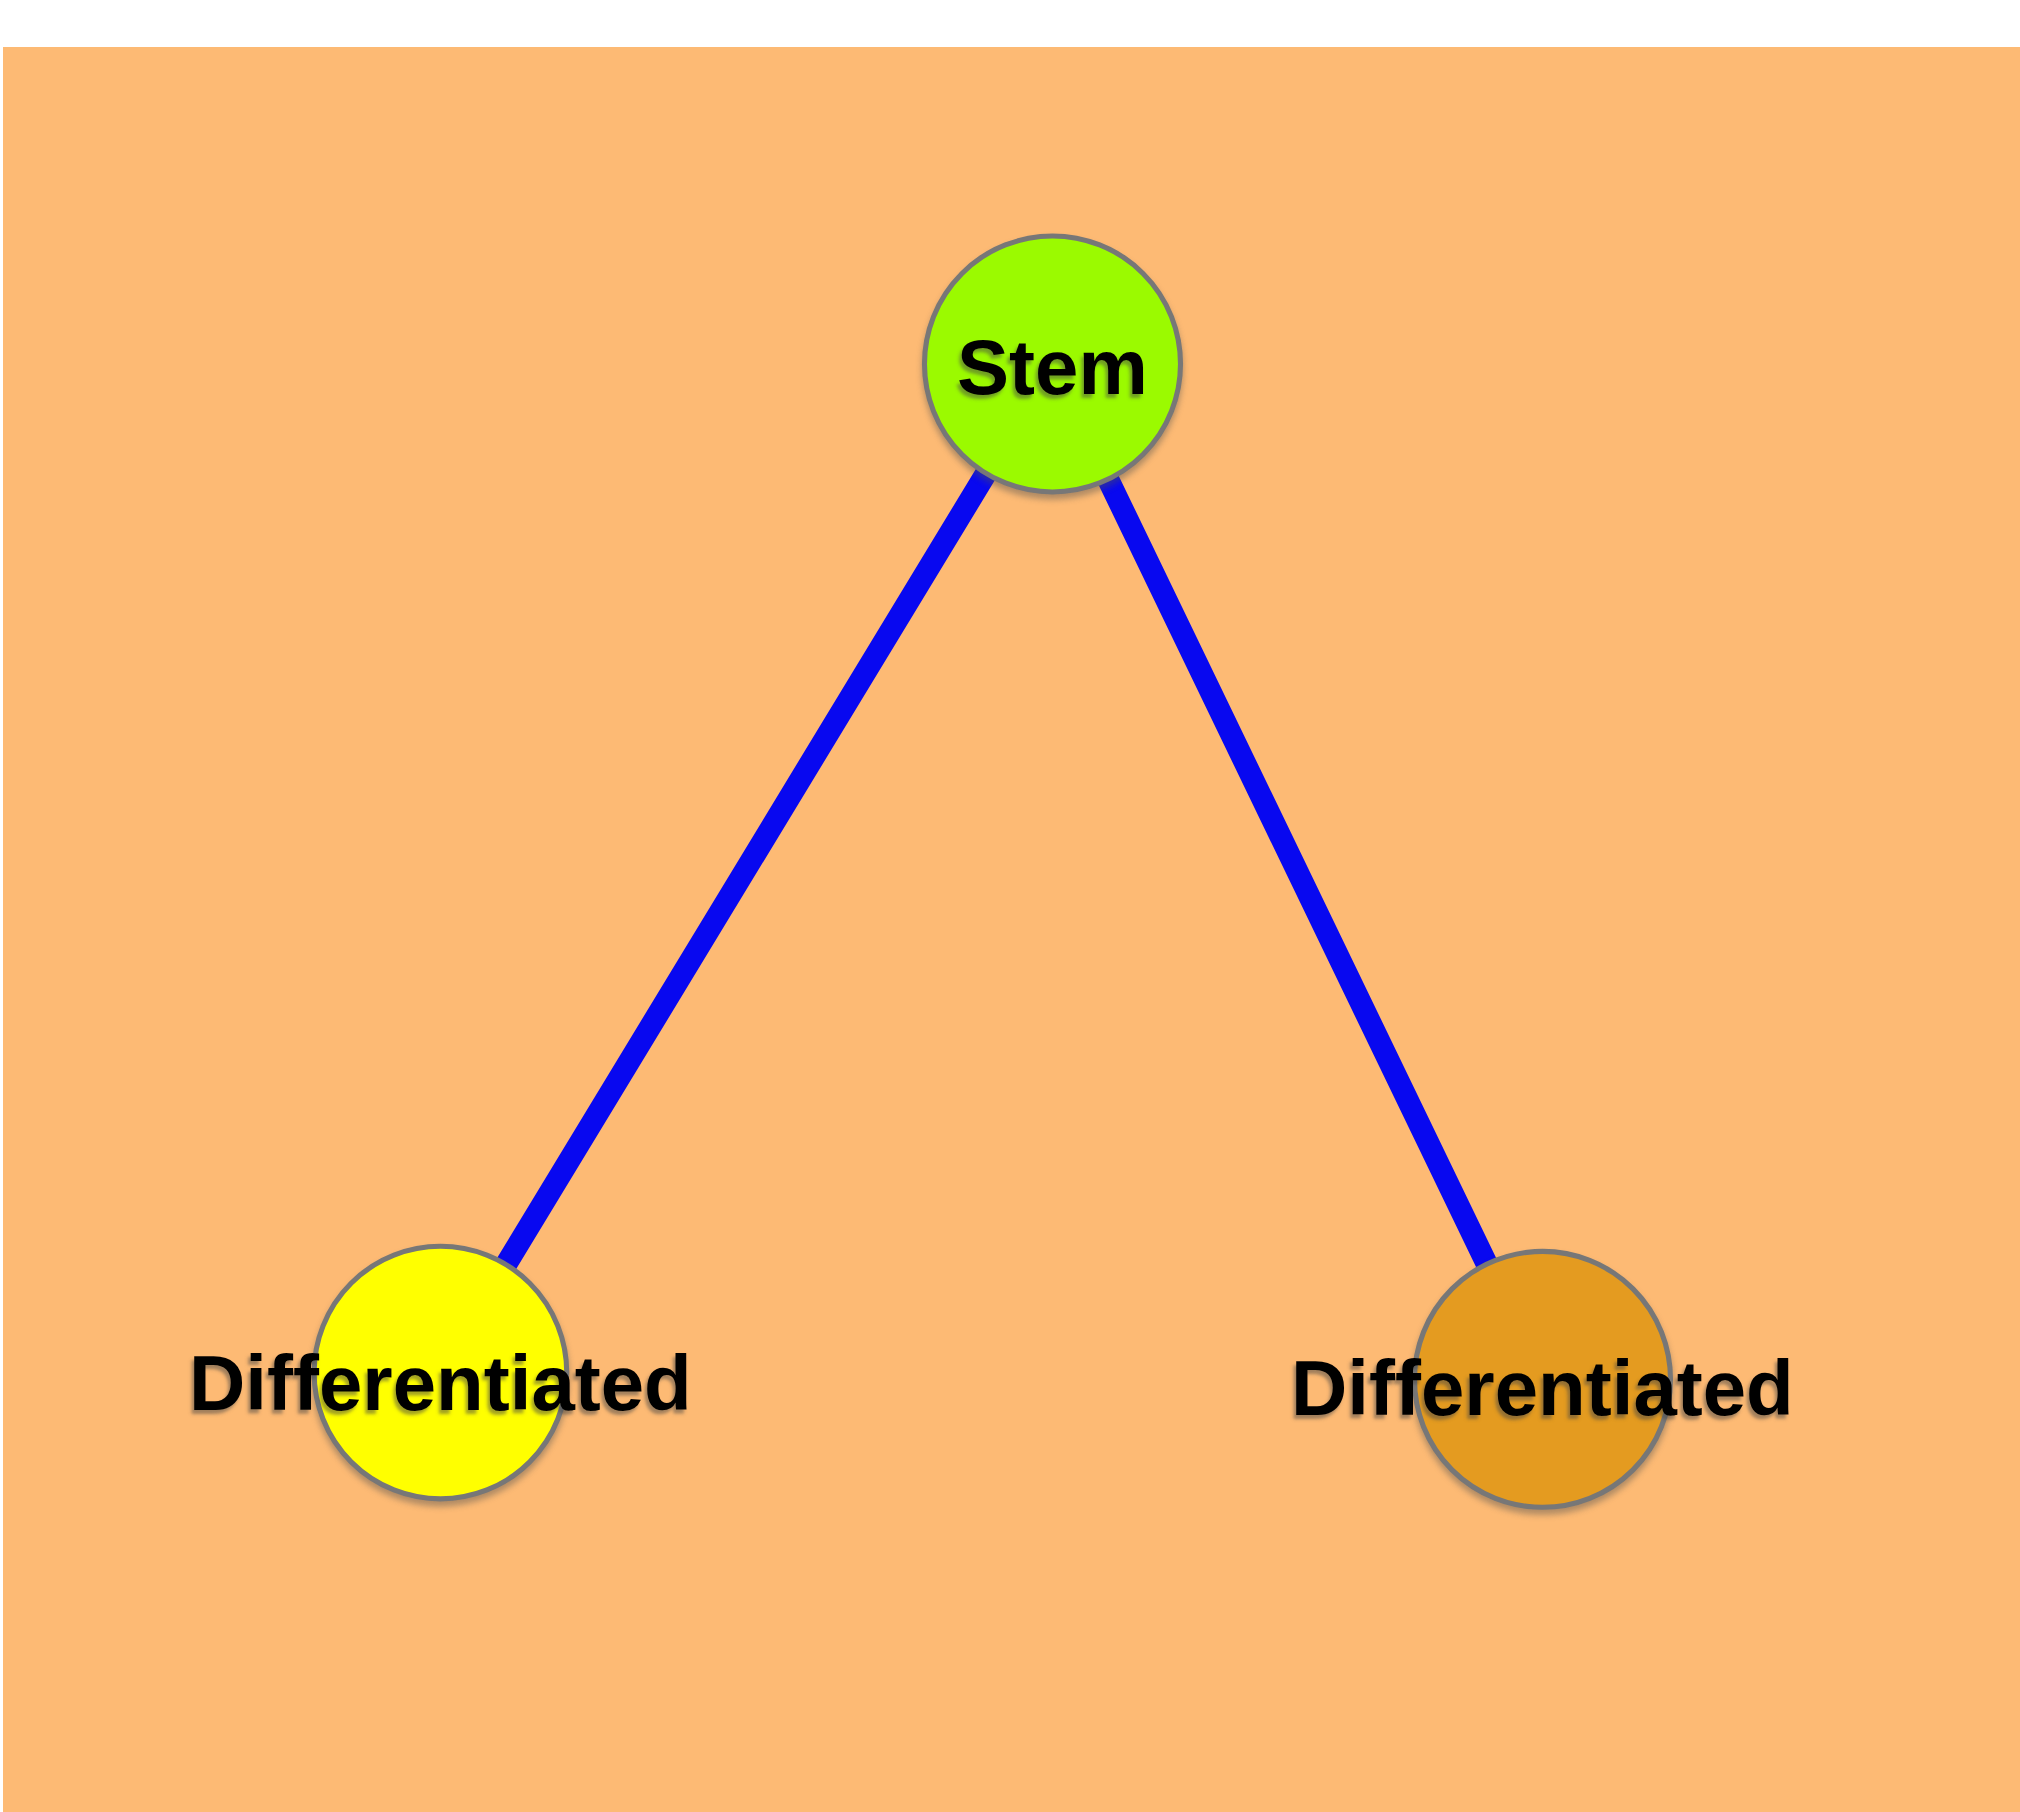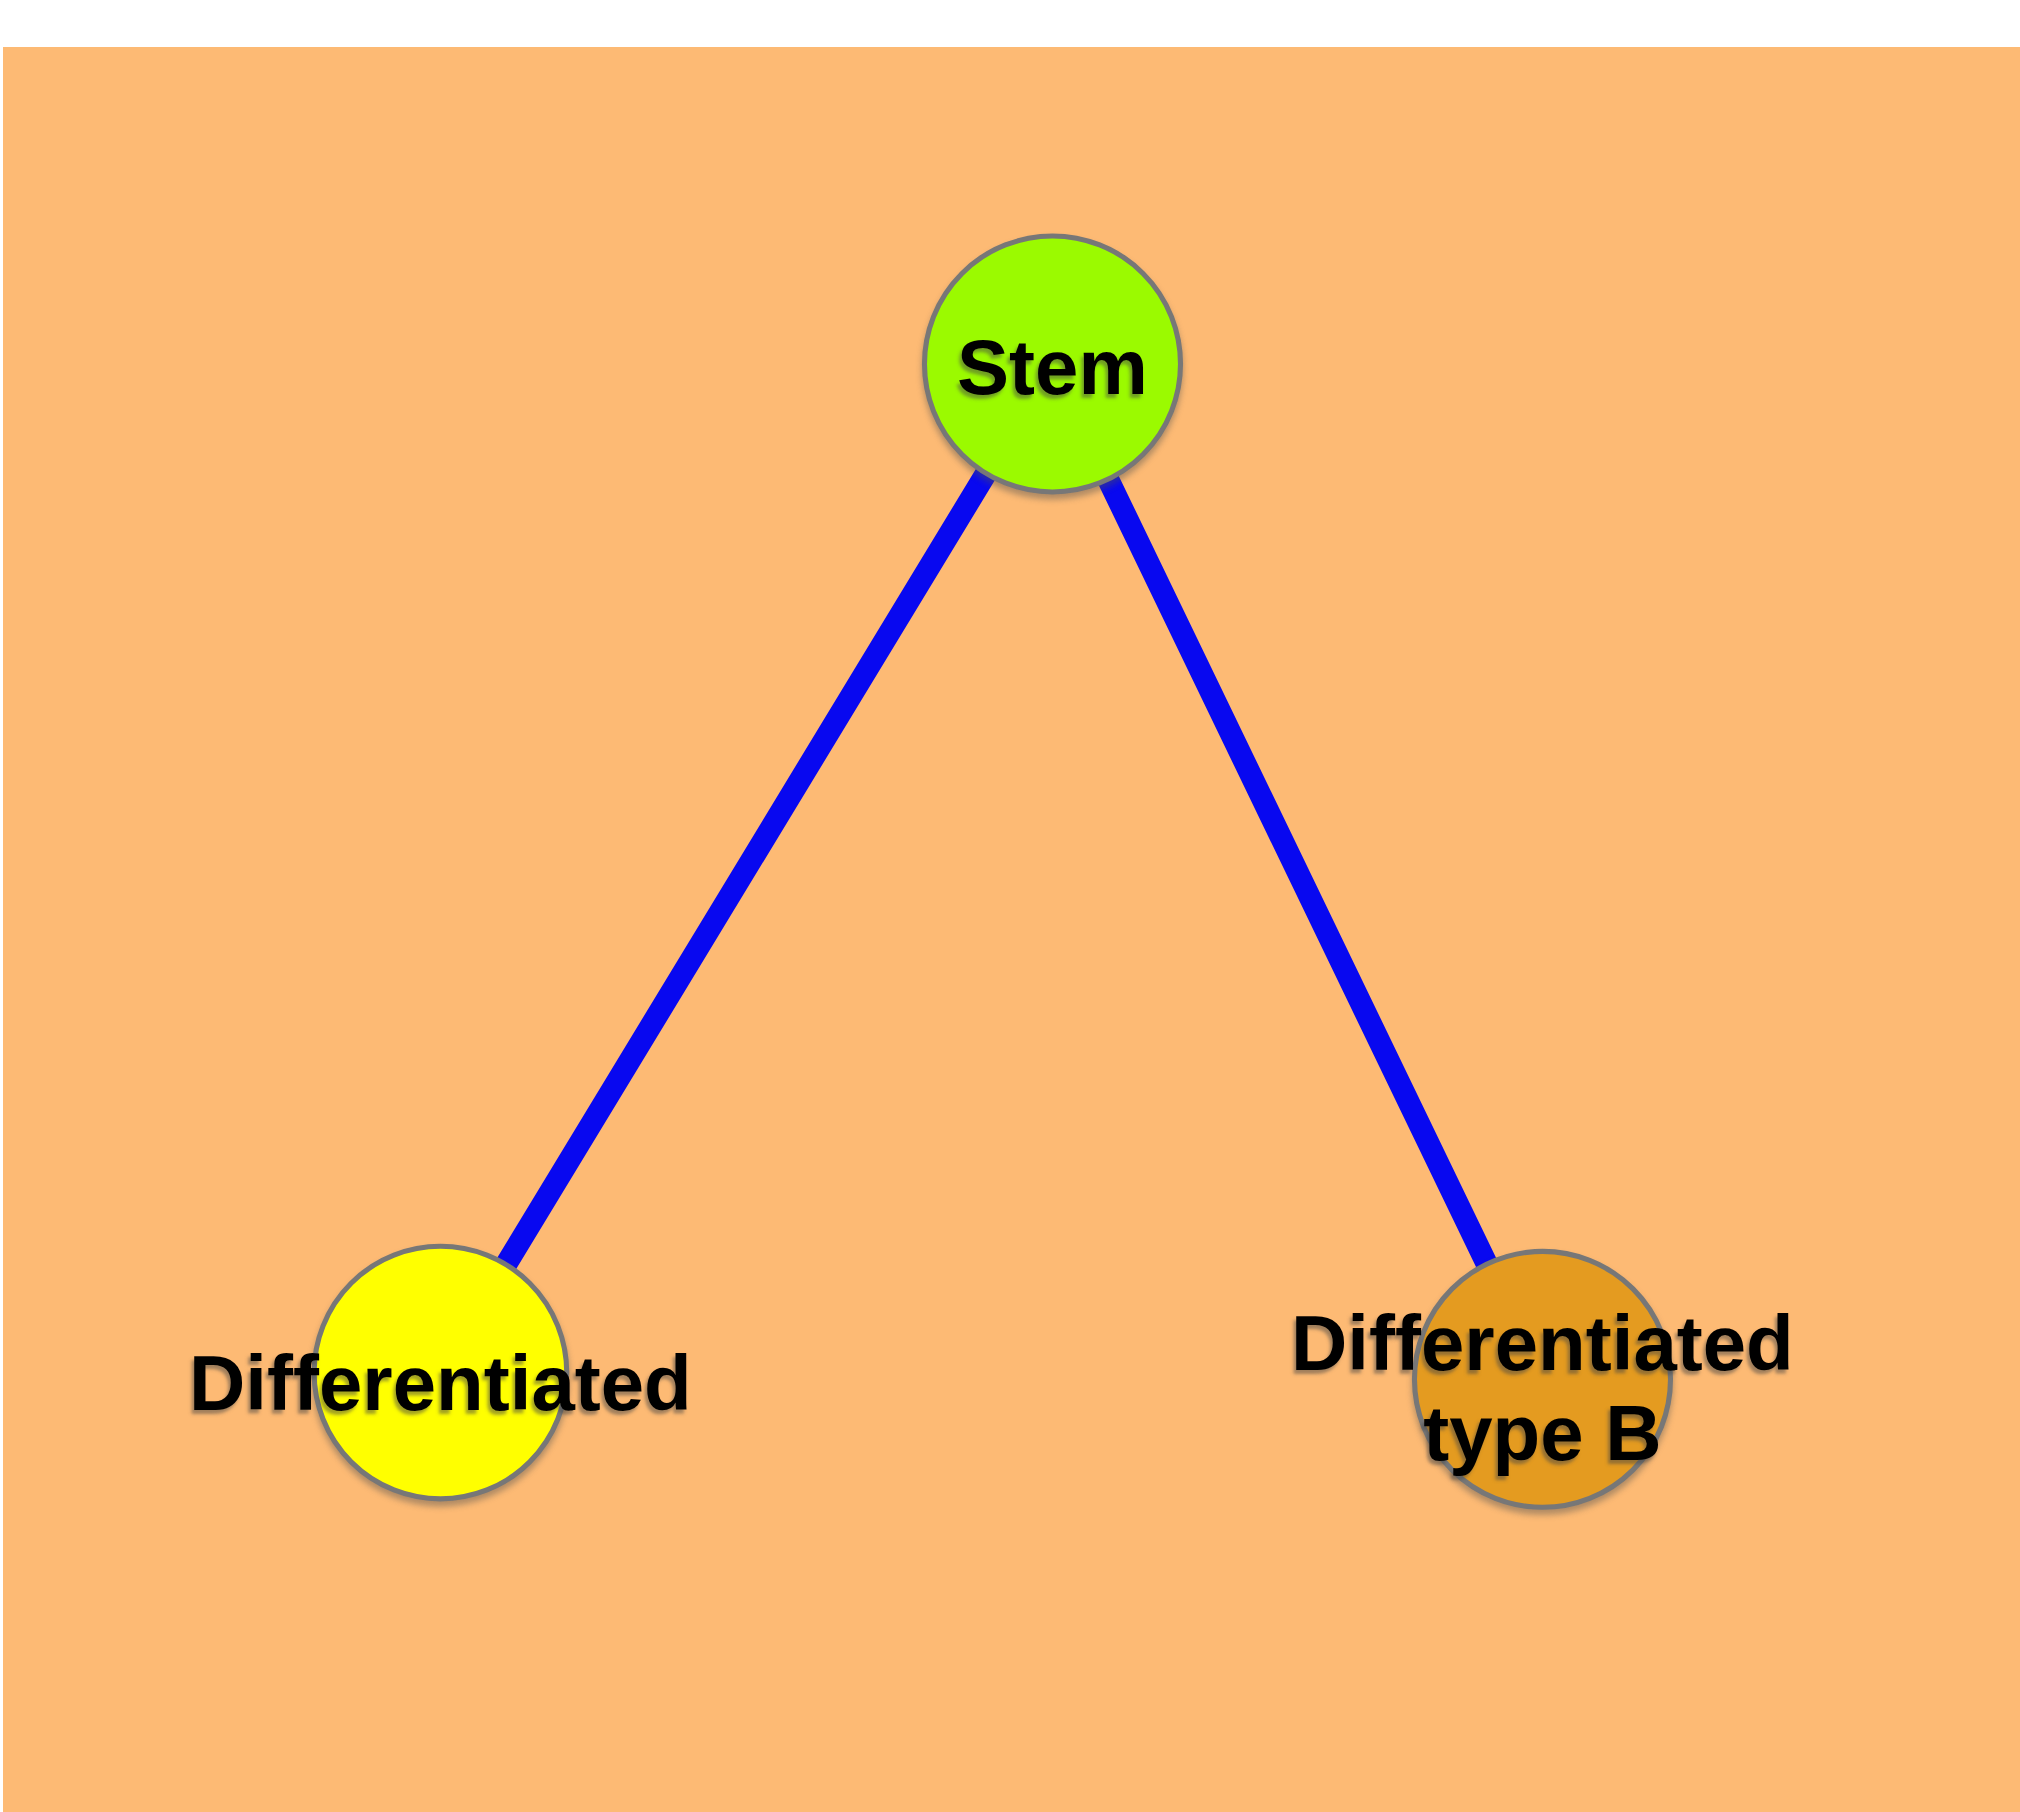--- a/index.html
+++ b/index.html
@@ -78,18 +78,17 @@
     <div class="node-label label-stem" style="color: rgb(0, 0, 0);">
       <span>Stem</span>
     </div>
 
     <div class="node-label label-type-a" style="color: rgb(0, 0, 0);">
       <span>Differentiated</span><br>
     </div>
 
     <div class="node-label label-type-b" style="color: rgb(0, 0, 0);">
       <span>Differentiated</span><br>
-      <span>type B</span>
     </div>
 
   </div>
 </div>
 
 
 </body></html>

